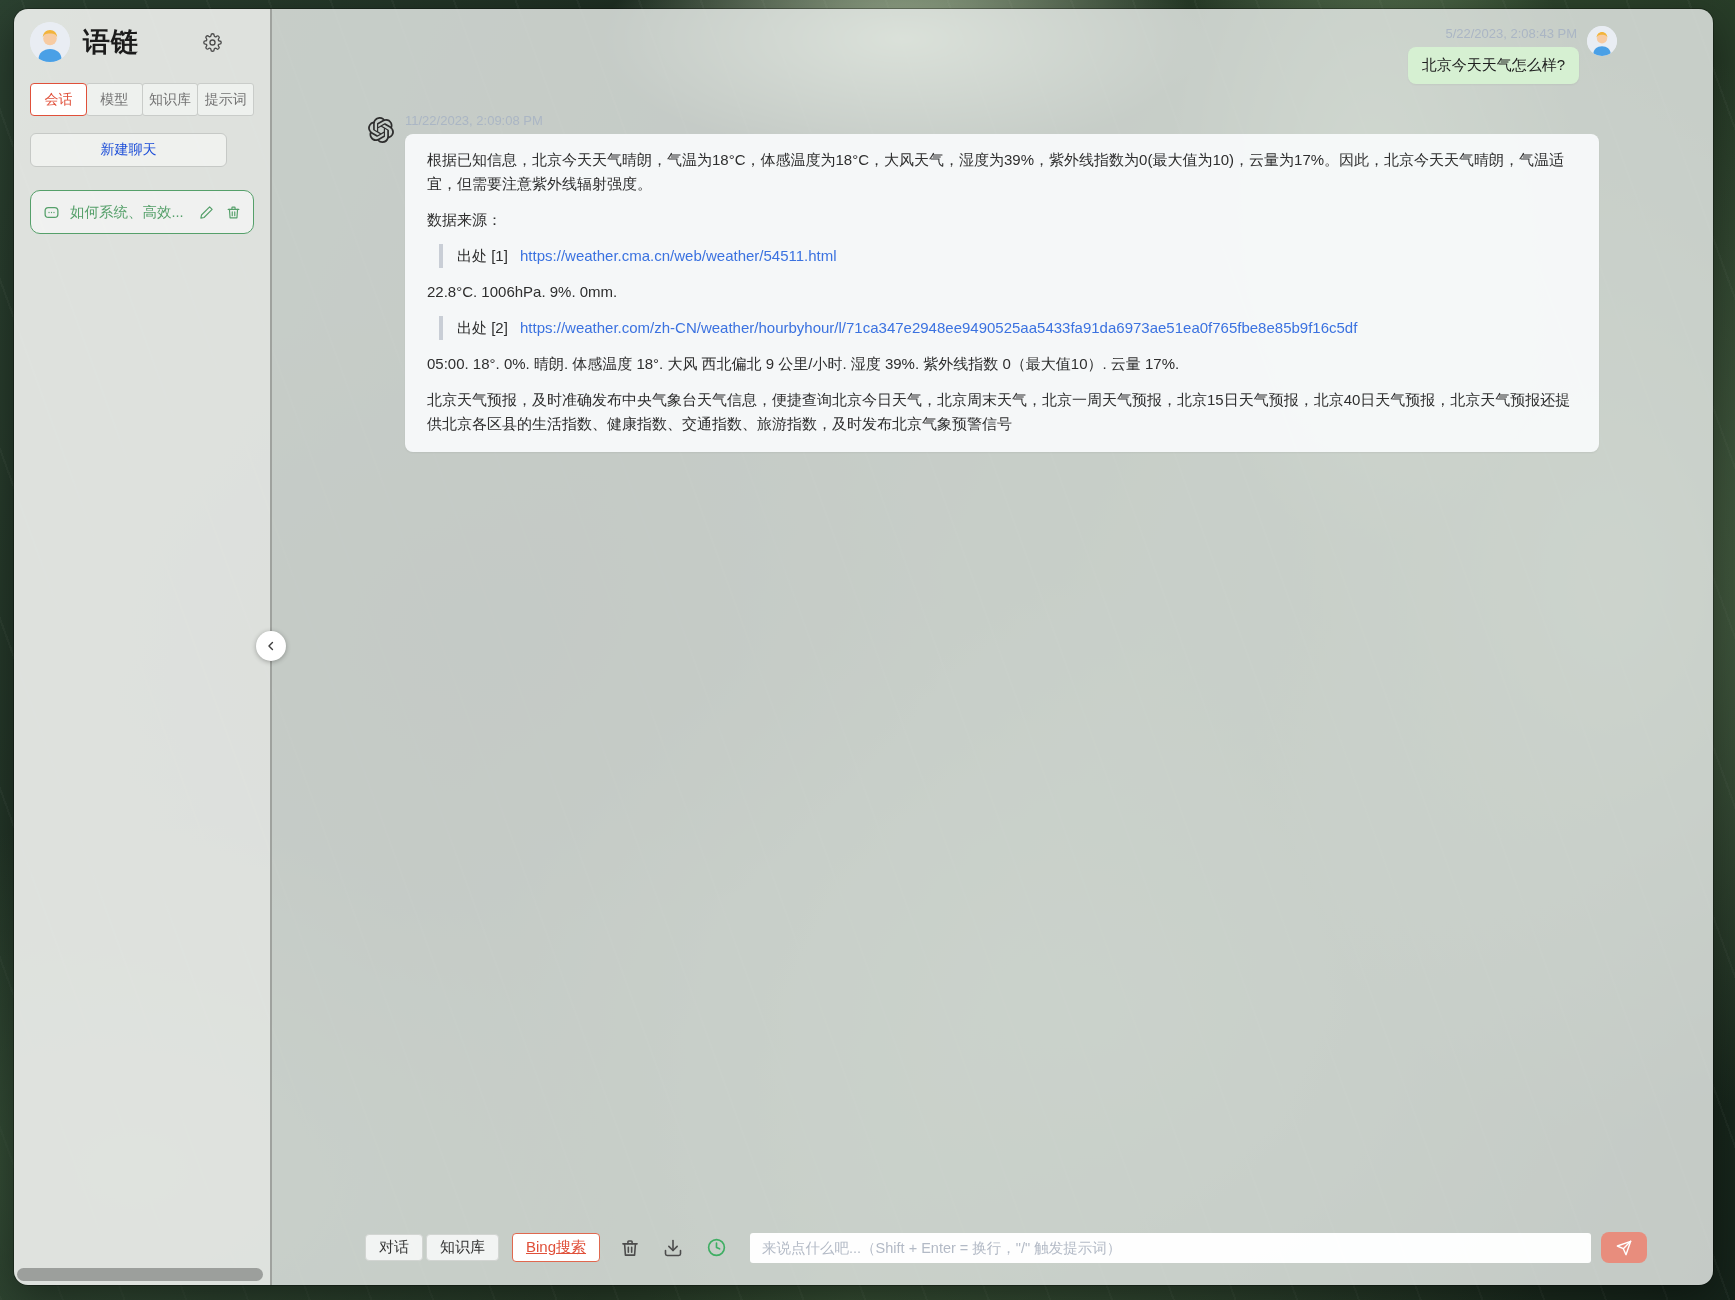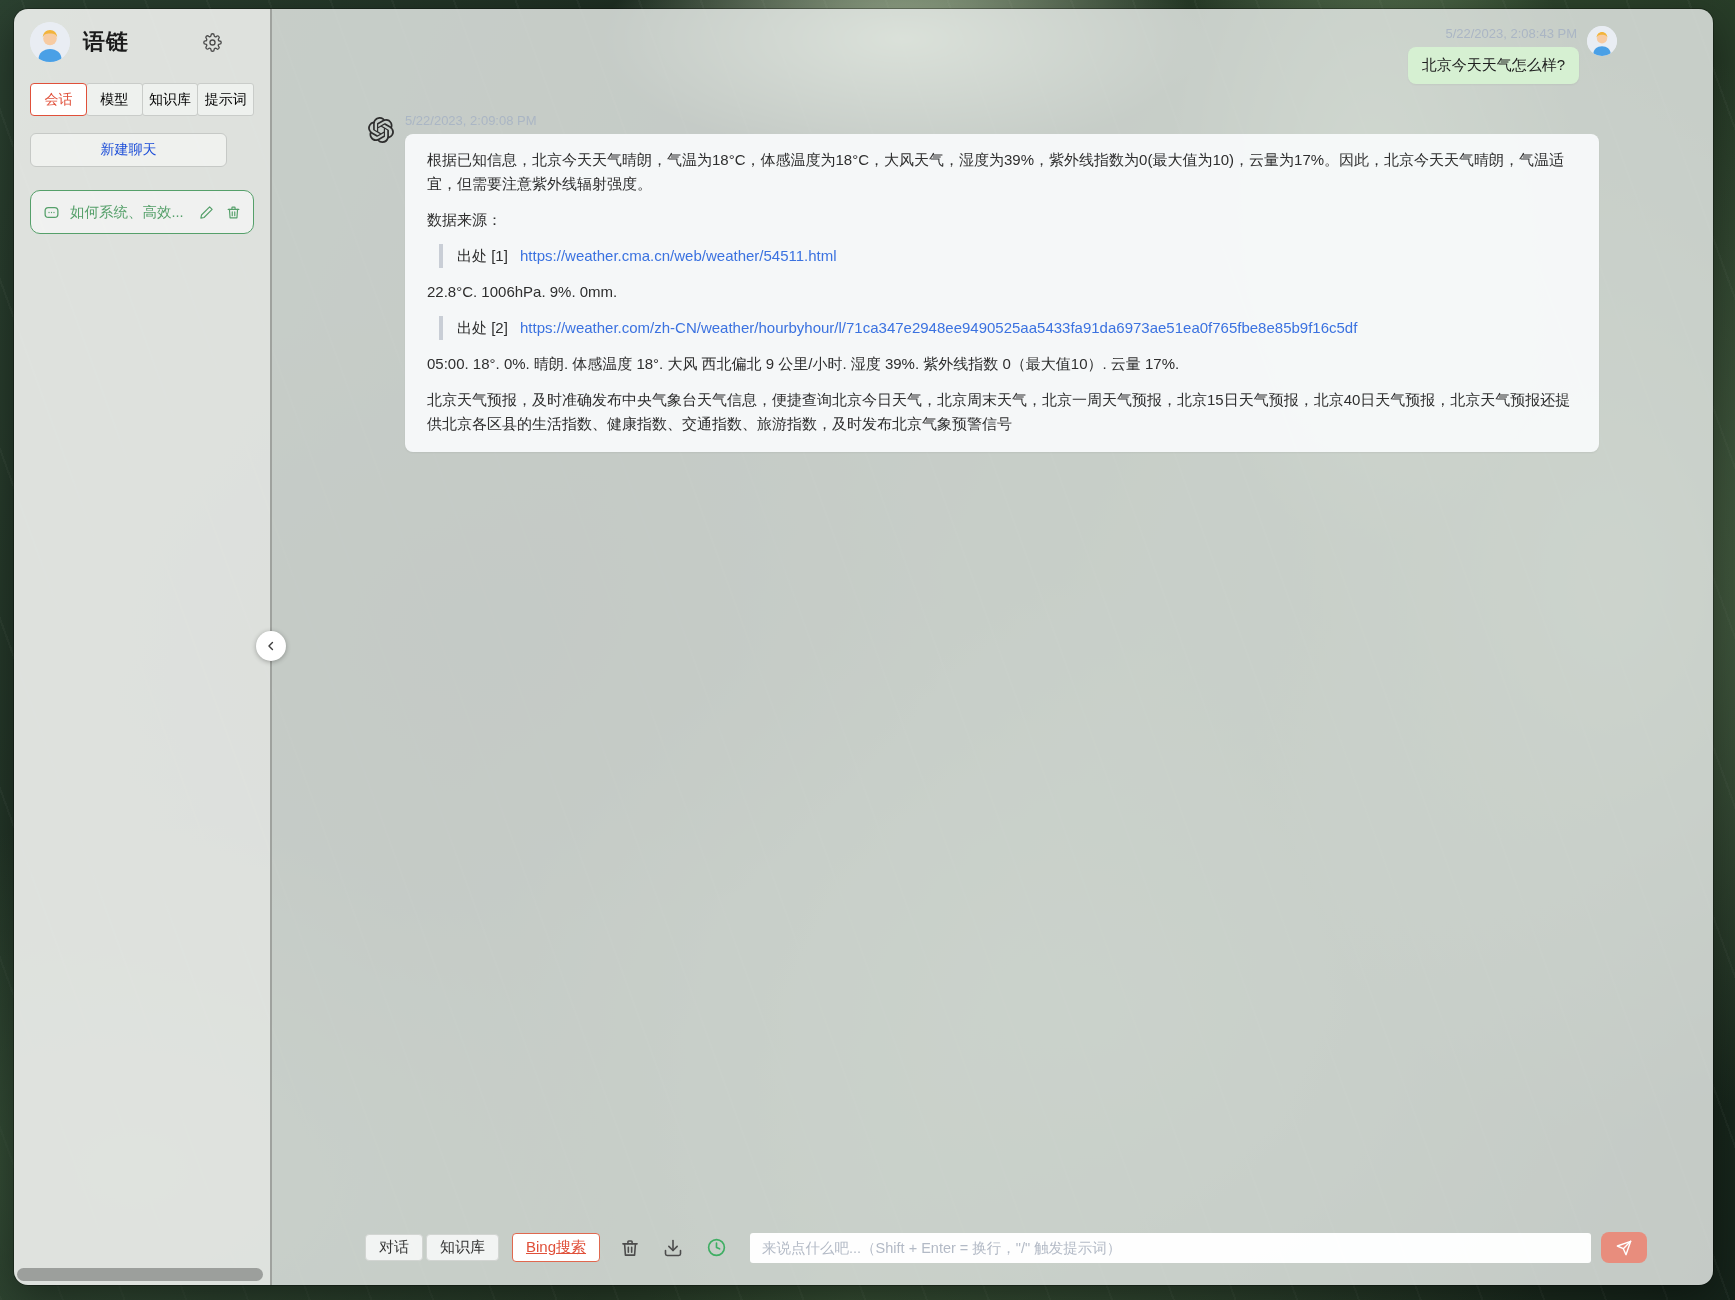--- a/index.html
+++ b/index.html
@@ -31,27 +31,27 @@
   
   .sidebar{
     position:absolute;left:0;top:0;width:256px;height:100%;box-sizing:border-box;
     background:rgba(234,236,233,0.94);
     padding:13px 16px 0 16px;
   }
   .sb-header{display:flex;align-items:center;}
   .avatar{border-radius:50%;overflow:hidden;display:inline-block;flex:none;background:#e9edf3;}
   .sz40{width:40px;height:40px;}
   .sz30{width:30px;height:30px;}
-  .app-title{margin:0 0 0 13px;font-size:22px;font-weight:700;color:#1b1b1b;letter-spacing:1px;text-align:center;}
+  .app-title{margin:0 0 0 13px;font-size:27px;font-weight:700;color:#1b1b1b;letter-spacing:1px;text-align:center;}
   .icon-btn{background:none;border:none;padding:0;cursor:pointer;display:inline-flex;align-items:center;}
   .sb-header .icon-btn{margin-left:auto;margin-right:32px;}
   .sb-tabs{display:flex;margin-top:21px;}
   .sb-tab{
     flex:1;height:33px;font-size:14px;cursor:pointer;
-    background:rgba(242,244,242,0.82);border:1px solid #c9ccc9;color:#000000;
+    background:rgba(242,244,242,0.82);border:1px solid #c9ccc9;color:#737373;
     border-radius:3px;margin-left:-1px;padding:0;
     font-family:inherit;
   }
   .sb-tab.active{
     background:#ffffff;border:1px solid var(--accent-red,#e0503a);color:var(--accent-red,#e0503a);
     border-radius:4px;position:relative;z-index:2;margin-left:0;
   }
   .new-chat{
     display:block;margin:17px auto 0 0;width:197px;height:34px;
     background:rgba(250,251,250,0.6);border:1px solid #c6c9c6;border-radius:6px;
@@ -224,21 +224,21 @@
       </span>
     </div>
 
     <div class="msg-assistant">
       <span class="ai-avatar">
         <svg width="26" height="26" viewBox="0 0 24 24" fill="#2e2e2e">
           <path d="M22.2819 9.8211a5.9847 5.9847 0 0 0-.5157-4.9108 6.0462 6.0462 0 0 0-6.5098-2.9A6.0651 6.0651 0 0 0 4.9807 4.1818a5.9847 5.9847 0 0 0-3.9977 2.9 6.0462 6.0462 0 0 0 .7427 7.0966 5.98 5.98 0 0 0 .511 4.9107 6.051 6.051 0 0 0 6.5146 2.9001A5.9847 5.9847 0 0 0 13.2599 24a6.0557 6.0557 0 0 0 5.7718-4.2058 5.9894 5.9894 0 0 0 3.9977-2.9001 6.0557 6.0557 0 0 0-.7475-7.073zM13.2599 22.4301a4.4755 4.4755 0 0 1-2.8764-1.0408l.1419-.0804 4.7783-2.7582a.7948.7948 0 0 0 .3927-.6813v-6.7369l2.02 1.1686a.071.071 0 0 1 .038.0615v5.5826a4.504 4.504 0 0 1-4.4945 4.4849zm-9.6607-4.1254a4.4708 4.4708 0 0 1-.5346-3.0137l.142.0852 4.783 2.7582a.7712.7712 0 0 0 .7806 0l5.8428-3.3685v2.3324a.0804.0804 0 0 1-.0332.0615L9.74 19.9502a4.4992 4.4992 0 0 1-6.1408-1.6464zM2.3408 7.8956a4.485 4.485 0 0 1 2.3655-1.9728V11.6a.7664.7664 0 0 0 .3879.6765l5.8144 3.3543-2.0201 1.1685a.0757.0757 0 0 1-.071 0l-4.8303-2.7865A4.504 4.504 0 0 1 2.3408 7.872zm16.5963 3.8558L13.1038 8.364 15.1192 7.2a.0757.0757 0 0 1 .071 0l4.8303 2.7913a4.4944 4.4944 0 0 1-.6765 8.1042v-5.6772a.79.79 0 0 0-.407-.667zm2.0107-3.0231l-.142-.0852-4.7735-2.7818a.7759.7759 0 0 0-.7854 0L9.409 9.2297V6.8974a.0662.0662 0 0 1 .0284-.0615l4.8303-2.7866a4.4992 4.4992 0 0 1 6.6802 4.66zM8.3065 12.863l-2.02-1.1638a.0804.0804 0 0 1-.038-.0567V6.0742a4.4992 4.4992 0 0 1 7.3757-3.4537l-.142.0805L8.704 5.459a.7948.7948 0 0 0-.3927.6813zm1.0976-2.3654l2.602-1.4998 2.6069 1.4998v2.9994l-2.5974 1.4997-2.6067-1.4997Z"></path>
         </svg>
       </span>
       <div class="a-col">
-        <span class="timestamp">5/22/2023, 2:09:08 PM</span>
+        <span class="timestamp">11/22/2023, 2:09:08 PM</span>
         <div class="a-bubble">
           <p>根据已知信息，北京今天天气晴朗，气温为18°C，体感温度为18°C，大风天气，湿度为39%，紫外线指数为0(最大值为10)，云量为17%。因此，北京今天天气晴朗，气温适宜，但需要注意紫外线辐射强度。</p>
           <p>数据来源：</p>
 
           <blockquote class="cite">
             <span class="cite-label">出处 [1]</span>
             <a class="cite-link">https://weather.cma.cn/web/weather/54511.html</a>
           </blockquote>
           <p>22.8°C. 1006hPa. 9%. 0mm.</p>
 

